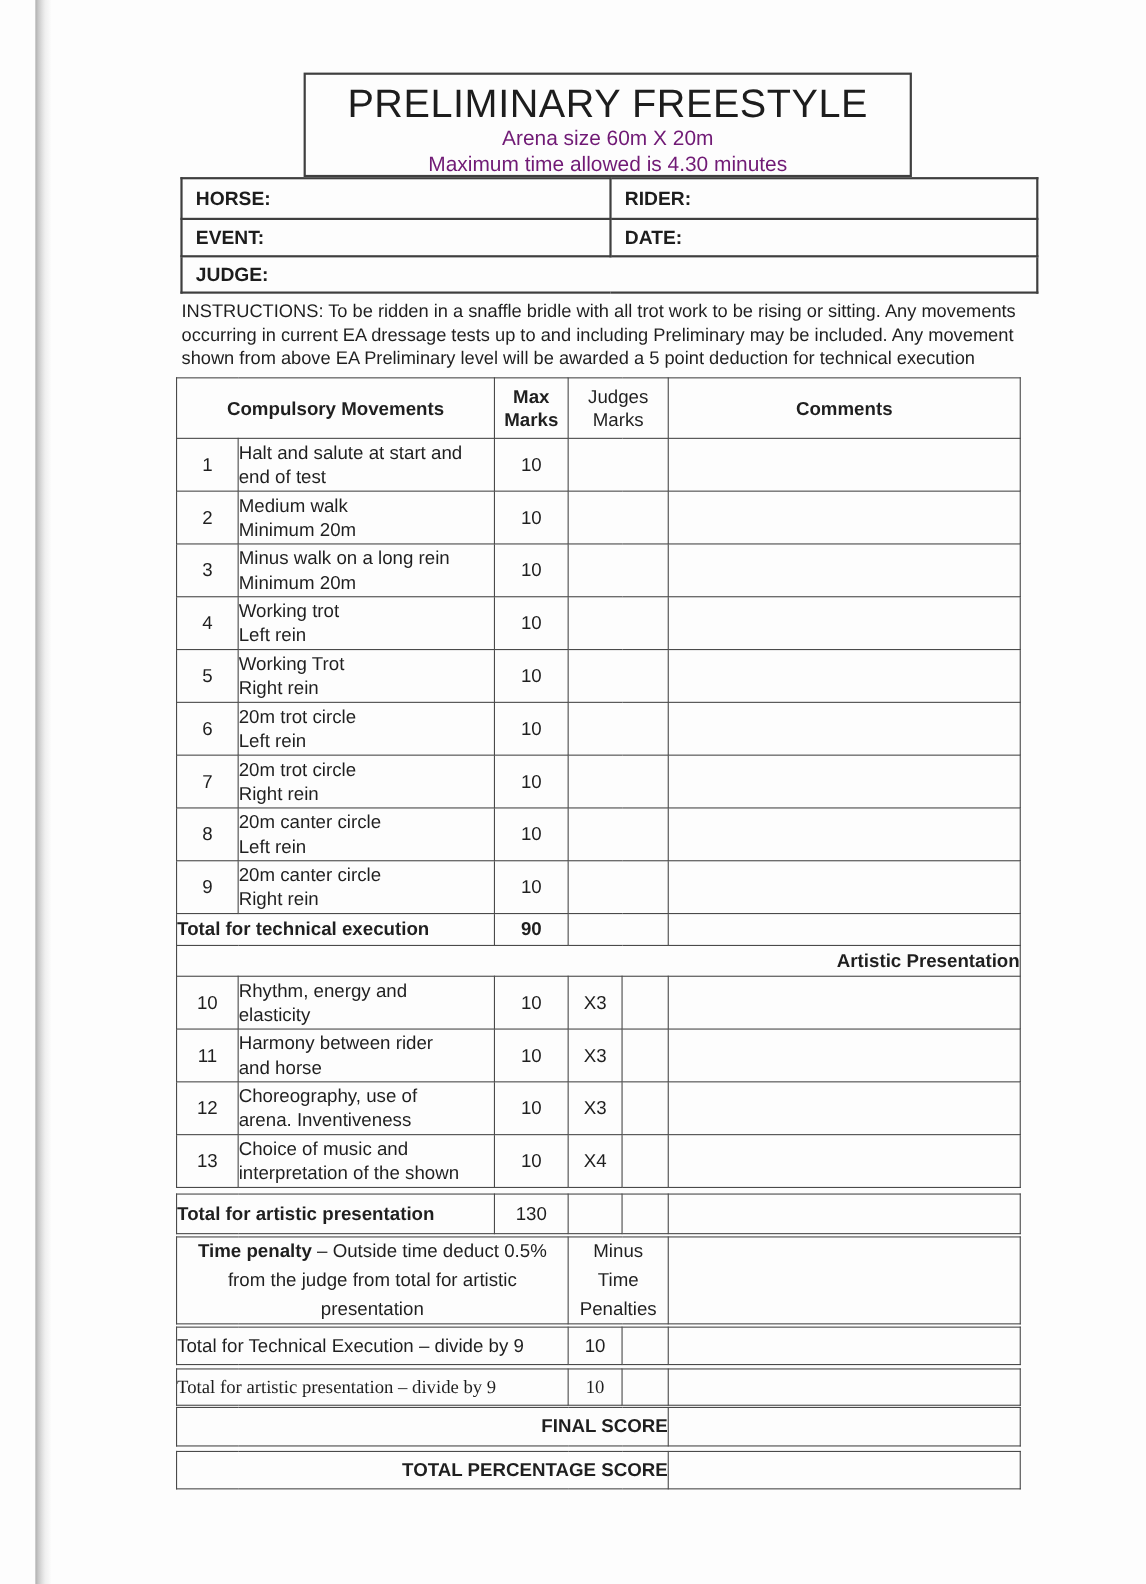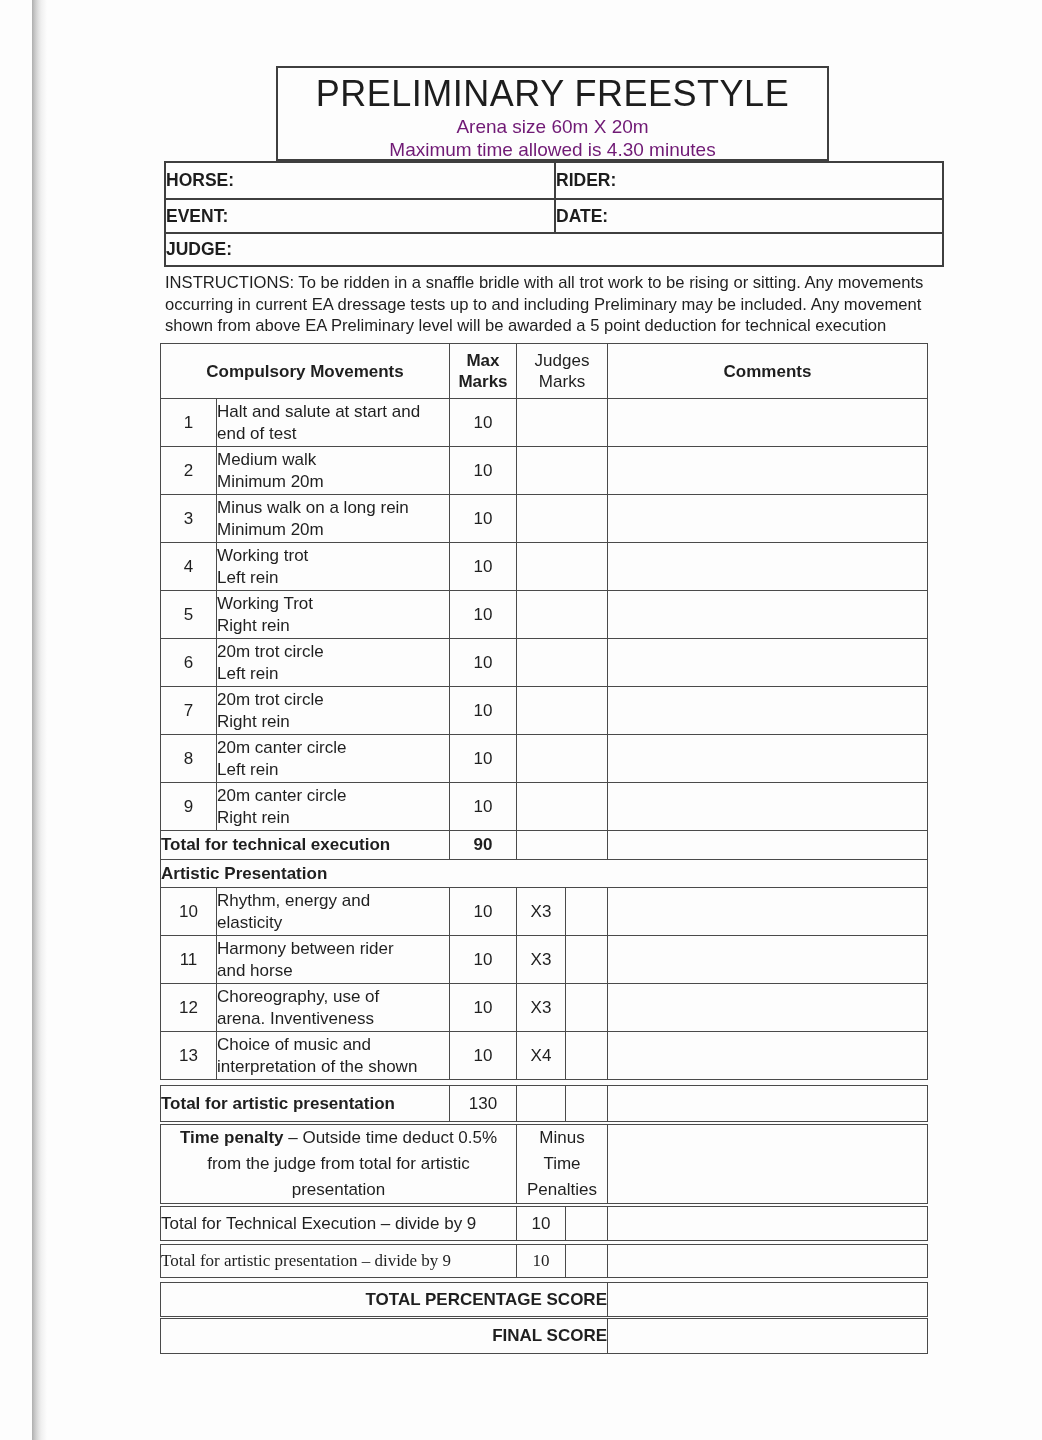--- a/index.html
+++ b/index.html
@@ -31,21 +31,21 @@
   .title-sub{font-size:19px;line-height:23px;color:#701a75;}
 
   
   .hdr-table{
     position:absolute;left:132px;top:161px;width:778px;
     border-collapse:collapse;table-layout:fixed;z-index:1;
   }
   .hdr-table td{
     border:2px solid #3f3f3f;
     font-size:17.5px;font-weight:bold;color:#1d1d1d;
-    padding:0 0 0 0;vertical-align:middle;background:#fdfdfd;
+    padding:0 0 0 12px;vertical-align:middle;background:#fdfdfd;
   }
   .hdr-row1 td{height:35px;}
   .hdr-row2 td{height:32px;}
   .hdr-row3 td{height:31px;}
 
   
   .instructions{
     position:absolute;left:133px;top:272px;width:782px;
     font-size:16.6px;line-height:21.5px;color:#1f1f1f;
   }
@@ -63,21 +63,21 @@
   }
   .b{font-weight:bold;}
   .c-num{text-align:center;}
   .c-desc{padding:2px 6px 2px 10px;line-height:22px;}
   .c-max{text-align:center;}
   .c-mult{text-align:center;}
   .c-label{padding-left:8px;}
   thead td{height:54px;text-align:center;line-height:21px;}
   #compulsory-body td,#artistic-body td{height:47px;}
   .total-tech-row td{height:28px;}
-  .artistic-hdr-row td{height:27px;text-align:left;padding-left:8px;}
+  .artistic-hdr-row td{height:27px;text-align:right;padding-left:8px;}
   .t2{margin-top:5px;}
   .t2 td{height:35px;}
   .t3{margin-top:2px;}
   .t3 td{height:78px;text-align:center;}
   .penalty-label{padding:2px 4px 2px 8px;line-height:26px;font-weight:400;}
   .penalty-cell{padding-left:8px;line-height:26px;}
   .t4{margin-top:2px;}
   .t4 td{height:33px;}
   .t5{margin-top:3px;font-family:Liberation Serif, serif;}
   .t5 td{height:32px;}
@@ -366,48 +366,48 @@
       <tbody>
           <tr>
         <td colspan="3" class="divide-label">Total for artistic presentation – divide by 9</td>
         <td class="c-mult">10</td>
         <td></td>
         <td></td>
       </tr>
     </tbody>
       </table>
 
+    <table class="score t6">
+      <colgroup>
+        <col style="width:56px">
+          <col style="width:233px">
+          <col style="width:67px">
+        <col style="width:49px">
+          <col style="width:42px">
+          <col style="width:320px">
+      </colgroup>
+      <tbody>
+          <tr>
+        <td colspan="5" class="b right-label">FINAL SCORE</td>
+        <td></td>
+      </tr>
+    </tbody>
+      </table>
+
     <table class="score t7">
       <colgroup>
         <col style="width:56px">
           <col style="width:233px">
           <col style="width:67px">
         <col style="width:49px">
           <col style="width:42px">
           <col style="width:320px">
       </colgroup>
       <tbody>
           <tr>
         <td colspan="5" class="b right-label">TOTAL PERCENTAGE SCORE</td>
-        <td></td>
-      </tr>
-    </tbody>
-      </table>
-
-    <table class="score t6">
-      <colgroup>
-        <col style="width:56px">
-          <col style="width:233px">
-          <col style="width:67px">
-        <col style="width:49px">
-          <col style="width:42px">
-          <col style="width:320px">
-      </colgroup>
-      <tbody>
-          <tr>
-        <td colspan="5" class="b right-label">FINAL SCORE</td>
         <td></td>
       </tr>
     </tbody>
       </table>
 
   </div>
 </div>
 
 </body></html>

